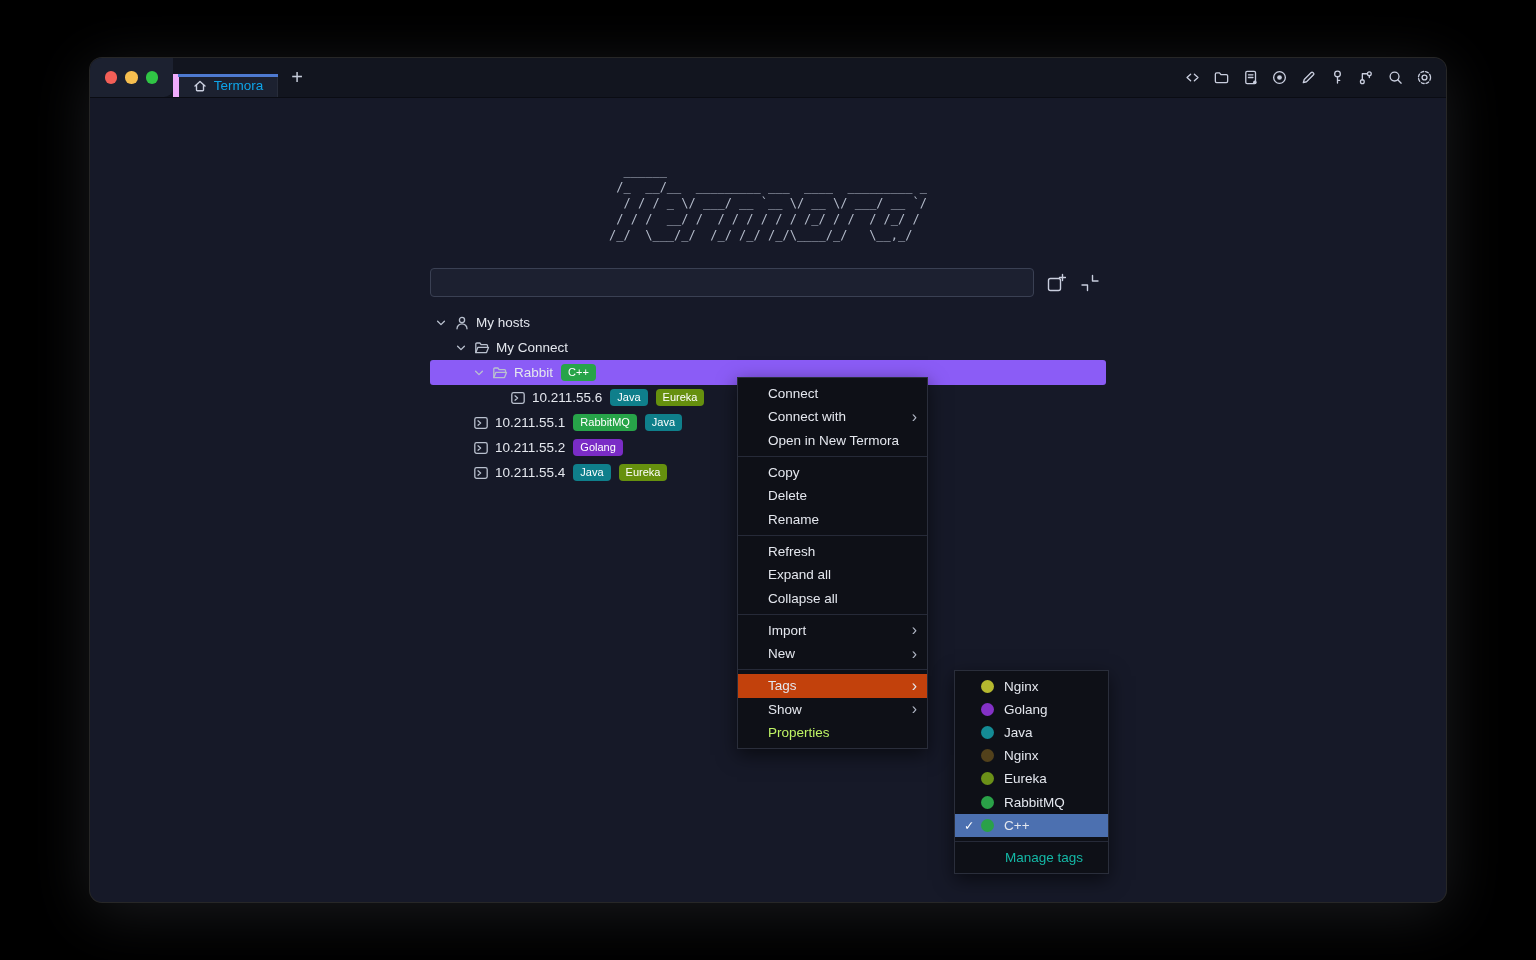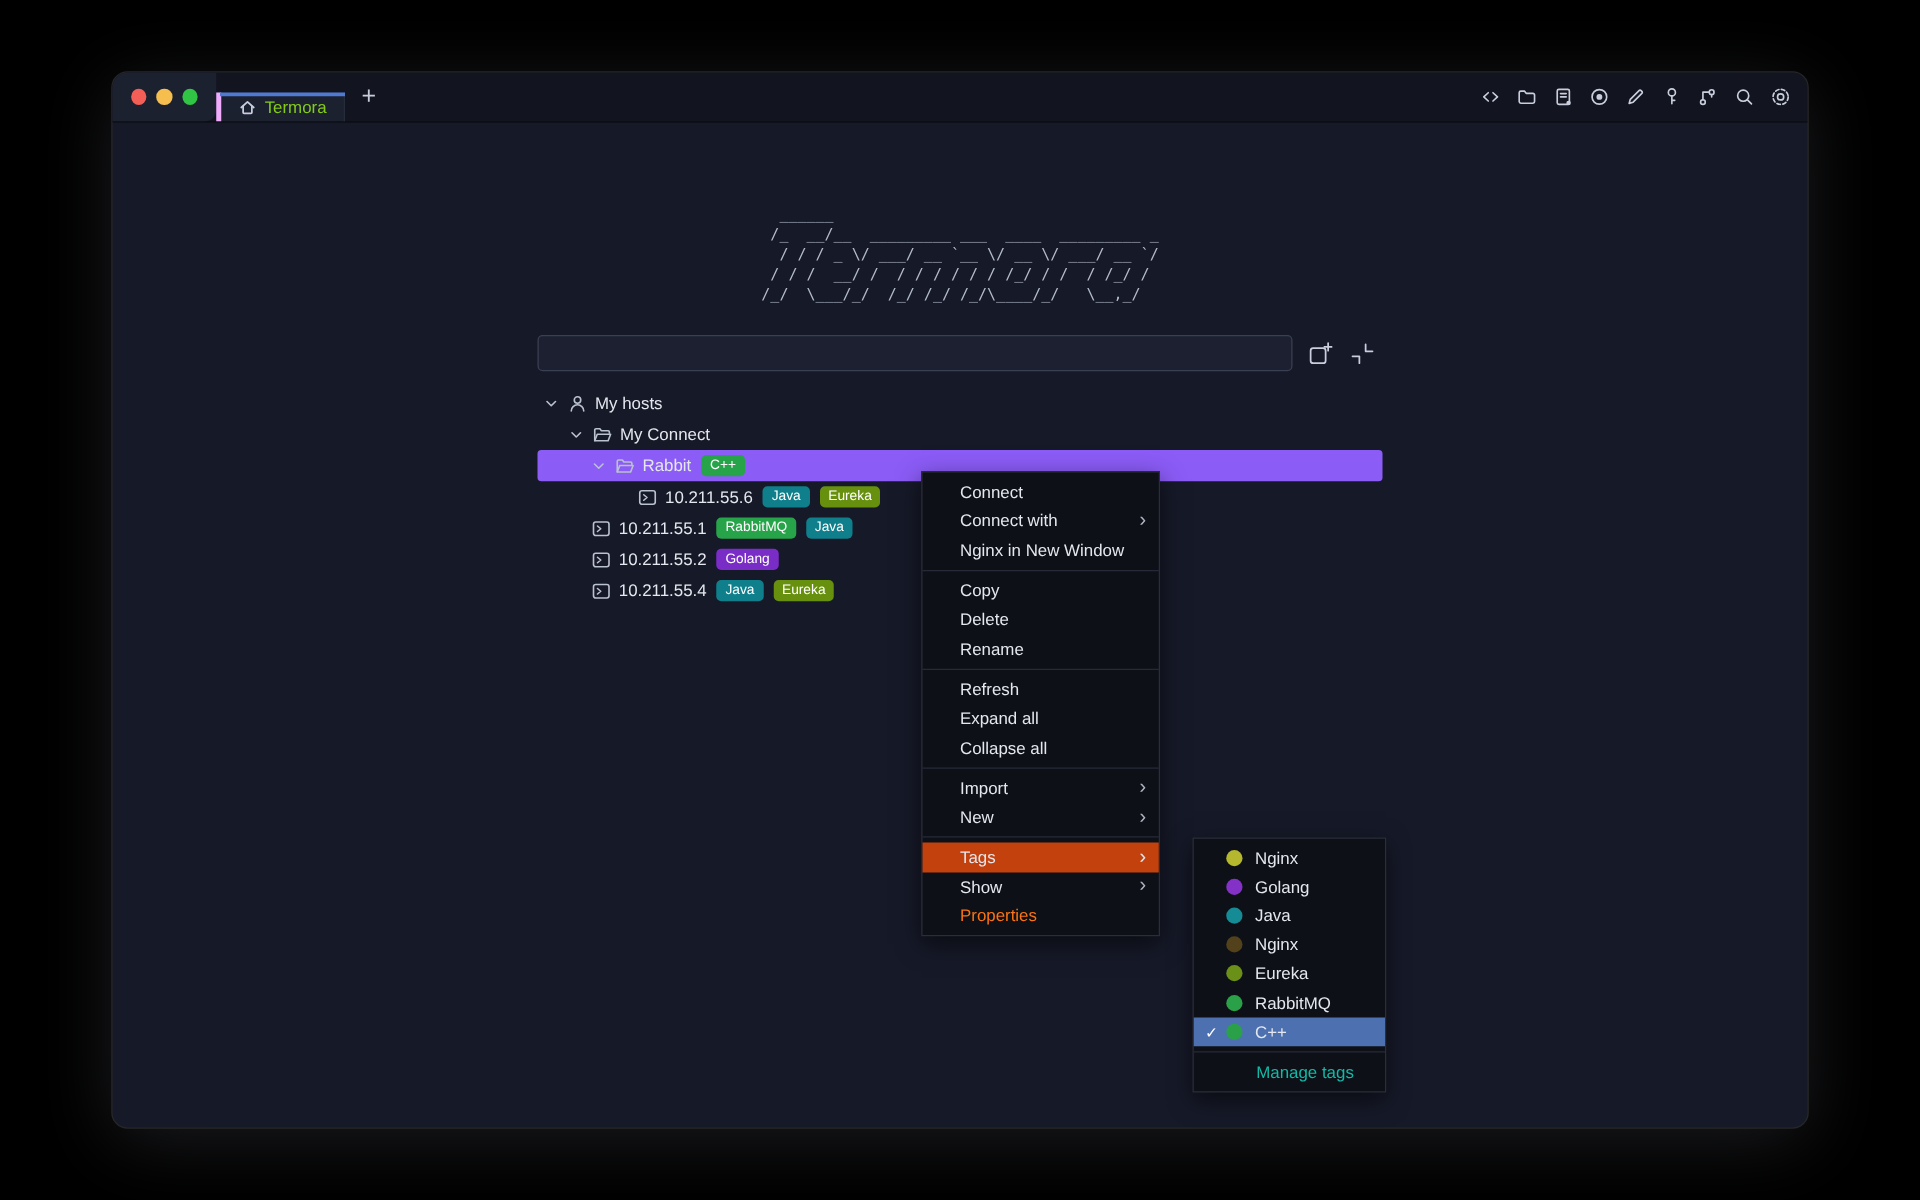--- a/index.html
+++ b/index.html
@@ -8,22 +8,22 @@
     background:#161928;border-radius:12px;overflow:hidden;
     box-shadow:0 0 0 1px #272727,0 10px 60px rgba(190,200,220,.14);}
   
   .tabbar{position:absolute;top:0;left:0;right:0;height:39px;background:#12151f;
     border-bottom:1px solid #0a0c13;display:flex;align-items:stretch;}
   .traffic{width:83px;background:#1c2130;border-bottom-right-radius:9px;
     display:flex;align-items:center;justify-content:center;gap:8px;flex:0 0 auto;}
   .tl{width:12.5px;height:12.5px;border-radius:50%;}
   .tl.red{background:#f35f57}.tl.yellow{background:#f6be4f}.tl.green{background:#30c545}
   .tab{width:98px;background:#1c2130;position:relative;display:flex;align-items:center;
-    justify-content:center;gap:7px;color:#84cc16;font-size:13.5px;
-    border-left:4px solid #f0abfc;border-right:1px solid #272c3a;flex:0 0 auto;margin-top:16px;}
+    justify-content:center;gap:7px;color:#0ea5e9;font-size:13.5px;
+    border-left:6px solid #f0abfc;border-right:1px solid #272c3a;flex:0 0 auto;margin-top:16px;}
   .tab-accent{position:absolute;top:0;left:-1px;right:-1px;height:3px;background:#4e7ad1;}
   .newtab{width:38px;display:flex;align-items:center;justify-content:center;
     color:#c6ccda;font-size:20px;font-weight:300;flex:0 0 auto;cursor:default;}
   .tb-right{margin-left:auto;display:flex;align-items:center;gap:11px;padding-right:13px;}
   .tb-btn{width:18px;height:18px;display:flex;align-items:center;justify-content:center;}
   svg.ic{display:block;fill:none;stroke:#c9cede;stroke-width:1.4;
     stroke-linecap:round;stroke-linejoin:round;}
   svg.tic{display:block;fill:none;stroke:#bac1cf;stroke-width:1.3;
     stroke-linecap:round;stroke-linejoin:round;}
   
@@ -51,21 +51,21 @@
   
   .menu{position:absolute;background:#0e1017;border:1px solid #2a2e3b;
     box-sizing:border-box;padding:4px 0;box-shadow:0 6px 18px rgba(0,0,0,.55);}
   .ctx-menu{left:647px;top:319px;width:191px;z-index:5;}
   .sub-menu{left:836px;top:612px;width:155px;z-index:6;margin-left:28px;}
   .menu-item{height:23.3px;display:flex;align-items:center;
     padding:0 10px 0 30px;font-size:13.5px;color:#e4e7ee;}
   .menu-item .arrow{margin-left:auto;color:#aeb4c2;font-size:16px;line-height:1;}
   .menu-item.hl{background:#c2410c;}
   .menu-item.hl .arrow{color:#e4e7ee;}
-  .menu-item.disabled{color:#f97316;}
+  .menu-item.disabled{color:#bef264;}
   .menu-sep{height:1px;background:#262a38;margin:4px 0;}
   .sub-item{height:23.1px;display:flex;align-items:center;padding:0 8px 0 9px;
     font-size:13.5px;color:#e4e7ee;}
   .sub-item.hl{background:#4c70b0;}
   .sub-item .check{width:17px;font-size:12.5px;color:#fff;flex:0 0 auto;}
   .sub-item .dot{width:13px;height:13px;border-radius:50%;margin-right:10px;flex:0 0 auto;}
   .sub-footer{height:23.1px;display:flex;align-items:center;padding-left:50px;
     font-size:13.5px;color:#14b8a6;}
 </style>
 </head>
@@ -266,21 +266,21 @@
 
   <div class="menu ctx-menu">
       <div class="menu-item">
         <span>Connect</span>
       </div>
       <div class="menu-item">
         <span>Connect with</span>
         <span class="arrow">›</span>
       </div>
       <div class="menu-item">
-        <span>Nginx in New Window</span>
+        <span>Open in New Termora</span>
       </div>
       <div class="menu-sep"></div>
       <div class="menu-item">
         <span>Copy</span>
       </div>
       <div class="menu-item">
         <span>Delete</span>
       </div>
       <div class="menu-item">
         <span>Rename</span>

